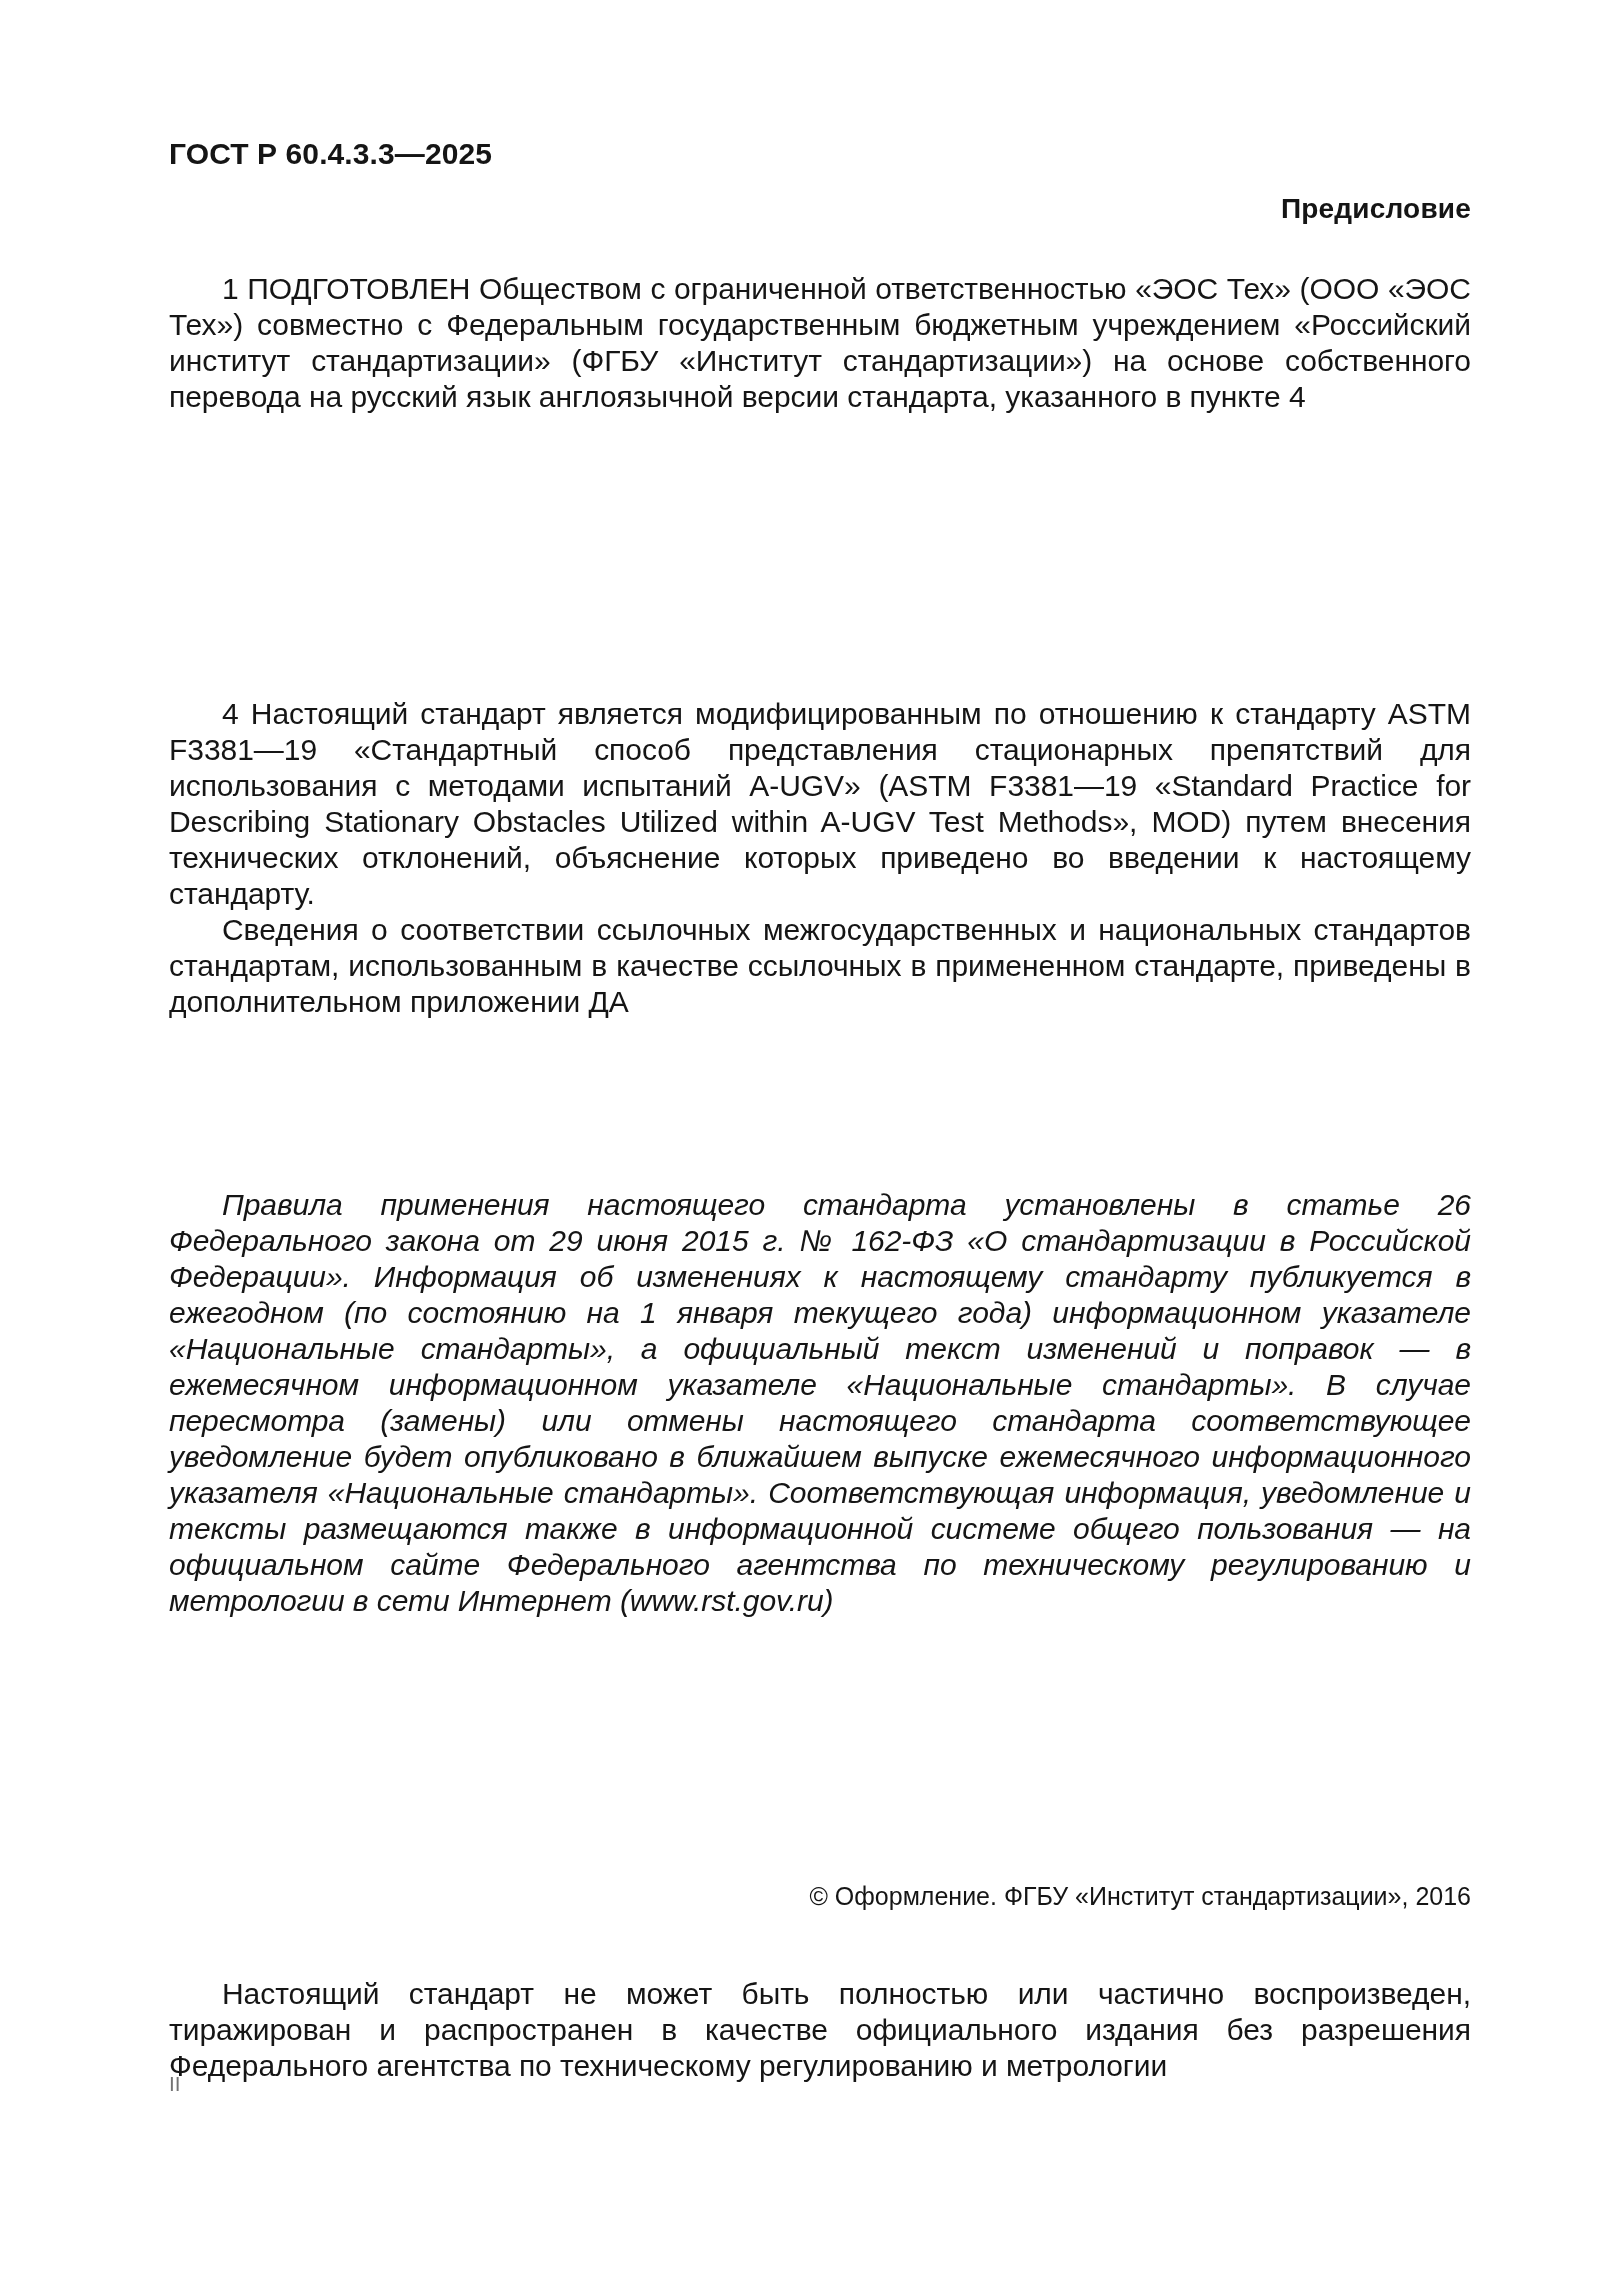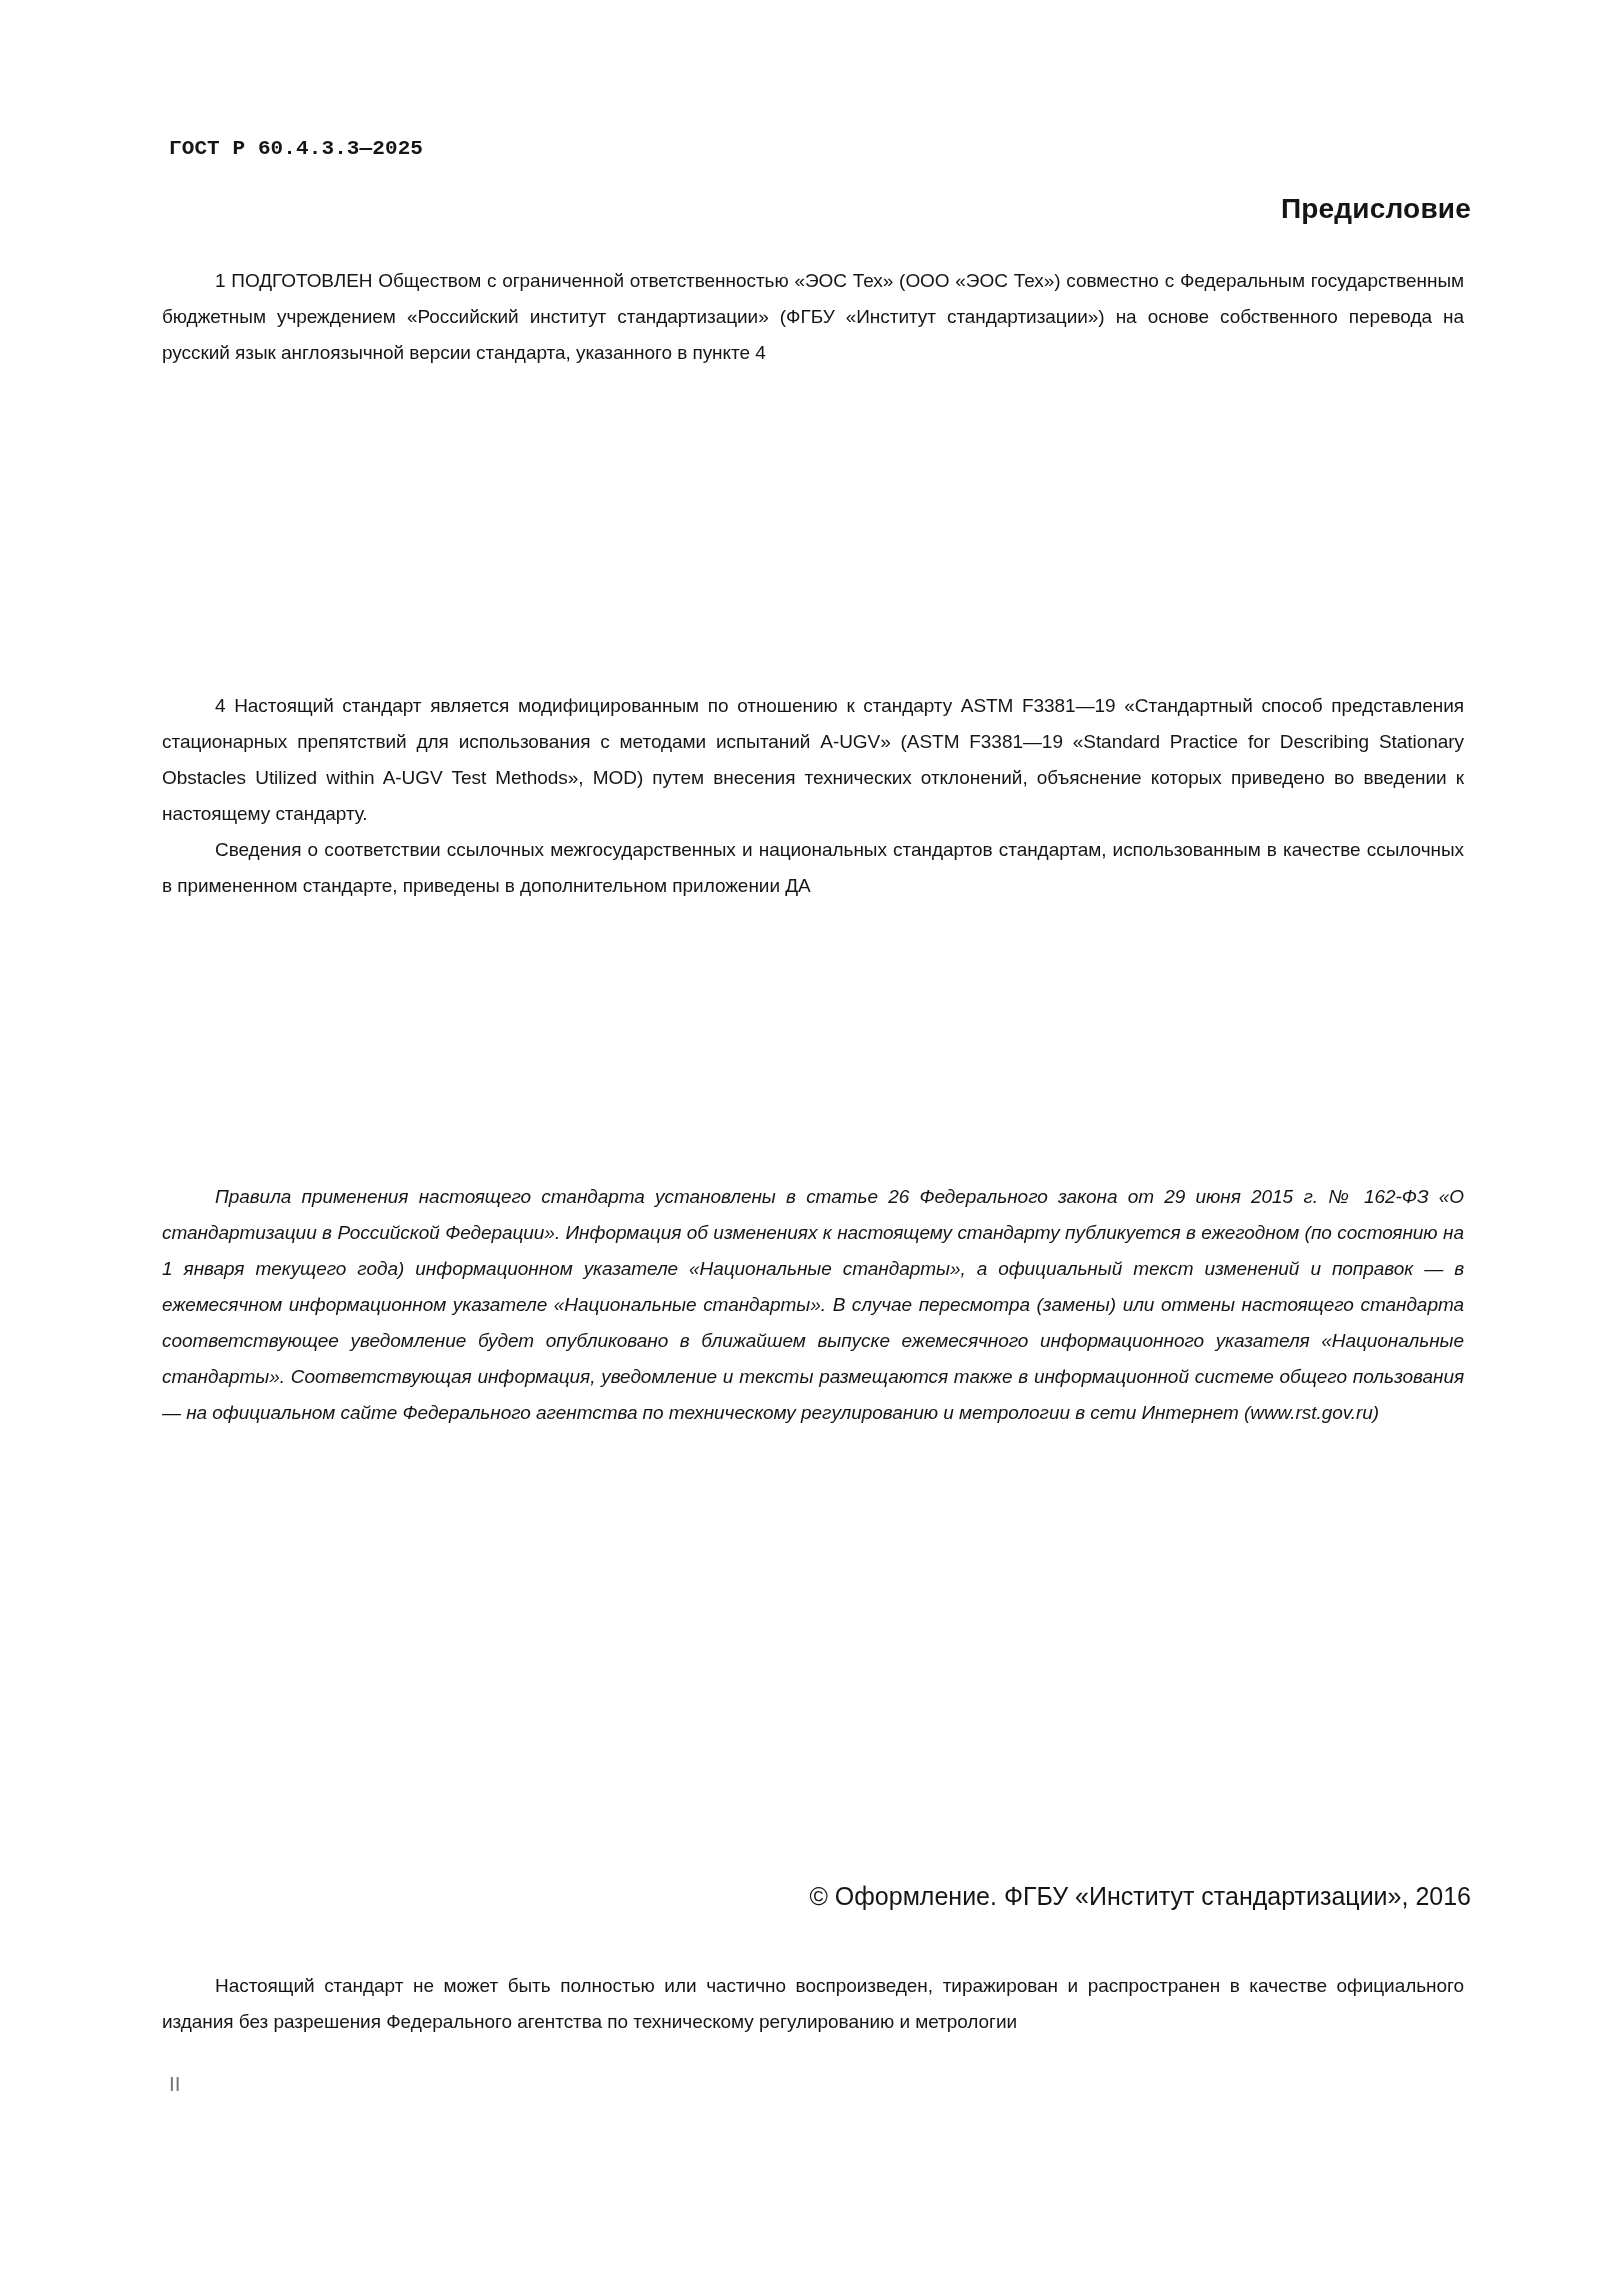--- a/index.html
+++ b/index.html
@@ -18,49 +18,49 @@
     background: #ffffff;
     box-sizing: border-box;
     overflow: hidden;
   }
 
   
   .running-header {
     position: absolute;
     left: 169px;
     top: 137px;
-    font-size: 21px;
+    font-size: 30px;
     font-weight: bold;
     letter-spacing: 0.1px;
     white-space: nowrap;
-    font-family: Liberation Mono, monospace;
   }
 
   
   .section-title {
     position: absolute;
     left: 169px;
     top: 193px;
     width: 1302px;
     text-align: right;
     font-size: 28px;
     font-weight: bold;
     letter-spacing: 0.2px;
   }
 
   
   .body-block {
     position: absolute;
-    left: 162px;
+    left: 169px;
     width: 1302px;
-    font-size: 19px;
+    font-size: 30px;
     line-height: 36px;
     text-align: justify;
     text-justify: inter-word;
     letter-spacing: -0.05px;
+    margin-top: 8px;
   }
   .body-block p {
     margin: 0;
     text-indent: 53px;
   }
   .body-block p + p {
     margin-top: 0;
   }
   .italic-block {
     font-style: italic;

